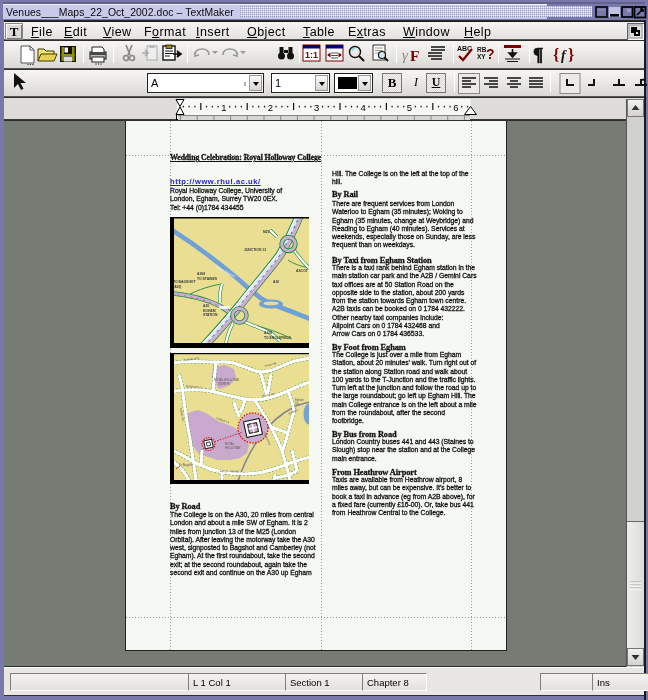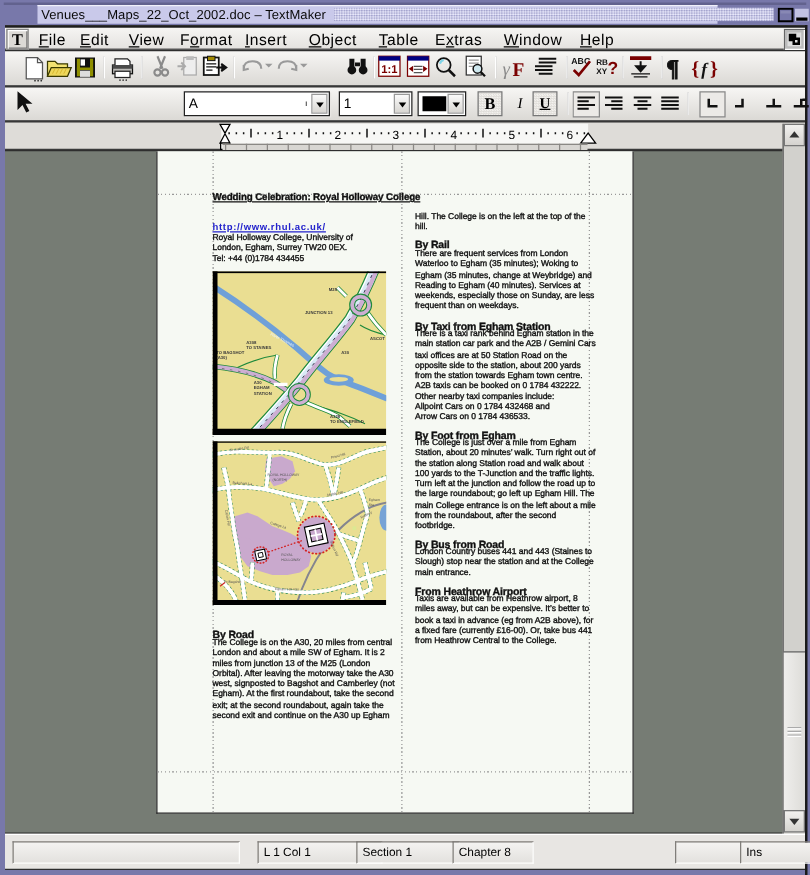--- a/index.html
+++ b/index.html
@@ -1,20 +1,20 @@
 <!DOCTYPE html>
 <html><head>
 <meta charset="utf-8">
 <style>
 * { margin:0; padding:0; box-sizing:border-box; }
 html,body { width:648px; height:700px; overflow:hidden; }
 body { font-family:"Liberation Sans", sans-serif; background:#7878aa; position:relative; -webkit-font-smoothing:antialiased; }
 .abs { position:absolute; }
 
-#titlebar { left:3px; top:4px; width:544px; height:15px; background:#c9c9ea; border-top:1px solid #f0f0fa;margin-left:27px; }
+#titlebar { left:3px; top:4px; width:544px; height:15px; background:#c9c9ea; border-top:1px solid #f0f0fa; }
 #titletext { left:3px; top:1.5px; font-size:10.4px; color:#0a0a0a; letter-spacing:0.08px; }
 
 #menubar { left:4px; top:21px; width:640px; height:19px; background:linear-gradient(#f6f5f3,#e4e2df); border-top:1px solid #1a1a1a; border-bottom:1px solid #555; }
 .menuitem { position:absolute; top:3px; font-size:12.5px; color:#000; letter-spacing:0.4px; }
 .menuitem u { text-decoration:underline; }
 #tbtn { left:1px; top:1px; width:18px; height:17px; background:#dcdad6; border:1px solid #888; box-shadow:inset 1px 1px 0 #fff, inset -1px -1px 0 #777; font-weight:bold; font-size:13px; font-family:"Liberation Serif",serif; text-align:center; line-height:15px; }
 #mdibtn { left:623px; top:1px; width:17px; height:17px; background:#bbb; box-shadow:inset 1px 1px 0 #666, inset -1px -1px 0 #fff; }
 
 #toolbar1 { left:4px; top:41px; width:640px; height:28px; background:linear-gradient(#f7f6f4,#dbd9d5); border-bottom:1px solid #555; }
 #toolbar2 { left:4px; top:70px; width:640px; height:27px; background:linear-gradient(#f7f6f4,#dbd9d5); border-bottom:1px solid #555; }
@@ -28,21 +28,21 @@
 
 #rulerrow { left:4px; top:98px; width:640px; height:22px; background:#dedcd8; border-bottom:1px solid #3a3a3a; }
 
 #docarea { left:4px; top:121px; width:623px; height:545px; background:#767c74; }
 #page { position:absolute; left:121px; top:0px; width:382px; height:530px; background:#f6f9f3; border-right:1px solid #222; border-bottom:1px solid #222; }
 
 .vguide { position:absolute; top:0; width:1px; height:529px; background-image:repeating-linear-gradient(to bottom,#999 0 1px,transparent 1px 3px); }
 .hguide { position:absolute; left:1px; width:380px; height:1px; background-image:repeating-linear-gradient(to right,#999 0 1px,transparent 1px 3px); }
 
 .doctext { position:absolute; font-size:6.8px; line-height:8.3px; color:#101010; letter-spacing:-0.02px; -webkit-text-stroke:0.28px #101010; }
-.dochead { font-weight:bold; font-size:8.4px; letter-spacing:-0.1px; }
+.dochead { font-weight:bold; font-size:8.4px; letter-spacing:-0.1px;font-family:Liberation Serif, serif; }
 
 #vscroll { left:626px; top:99px; width:18px; height:569px; background:#d2d1cd; border-left:1px solid #555; }
 .sbtn { position:absolute; left:0; width:17px; height:18px; background:linear-gradient(#f2f1ef,#d5d3cf); border:1px solid #777; }
 #vthumb { position:absolute; left:0; top:422px; width:17px; height:127px; background:linear-gradient(to right,#efeeec,#dddcd8); border-top:1px solid #666; }
 
 #statusbar { left:4px; top:667px; width:640px; height:28px; background:#e8e6e3; border-top:1px solid #fff; }
 .sfield { position:absolute; top:5px; height:18px; background:linear-gradient(#f4f3f1,#e3e1de); border:1px solid #807e7a; border-bottom-color:#fdfdfc; border-right-color:#fdfdfc; font-size:9.5px; line-height:17px; padding-left:4px; color:#000; }
 </style>
 </head>
 <body>
@@ -556,18 +556,18 @@
   </div>
   <div class="sbtn" style="top:549px">
     <svg width="15" height="16">
         <path d="M7.5 11 l4 -5 h-8 z" fill="#333"></path>
       </svg>
   </div>
 </div>
 
 <div class="abs" id="statusbar">
   <div class="sfield" style="left:6px;width:182px"></div>
-  <div class="sfield" style="left:202px;width:100px">L 1 Col 1</div>
+  <div class="sfield" style="left:184px;width:100px">L 1 Col 1</div>
   <div class="sfield" style="left:281px;width:83px">Section 1</div>
   <div class="sfield" style="left:358px;width:65px">Chapter 8</div>
   <div class="sfield" style="left:536px;width:53px"></div>
   <div class="sfield" style="left:588px;width:61px">Ins</div>
 </div>
 
 </body></html>

